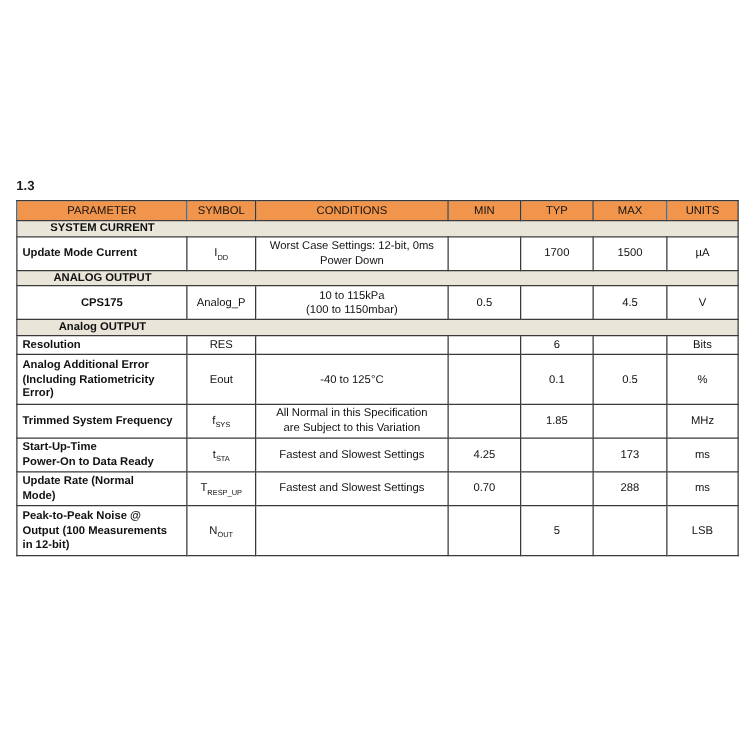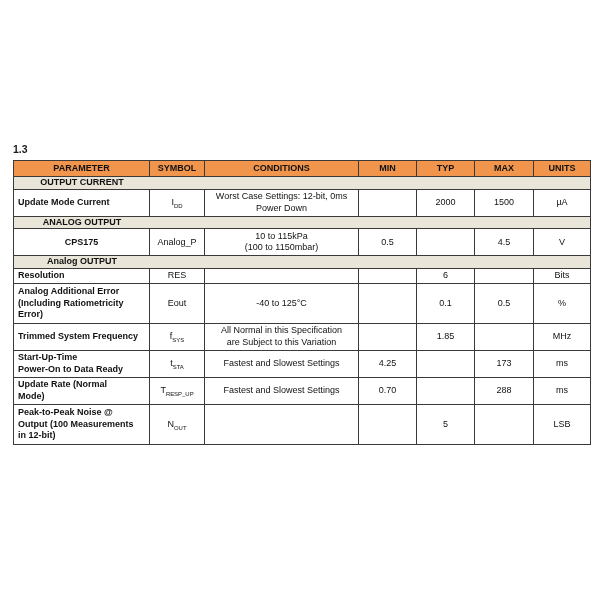--- a/index.html
+++ b/index.html
@@ -34,21 +34,21 @@
     line-height: 1.3;
   }
   th, td {
     border: 1px solid #3a3a3a;
     padding: 1px 4px;
     vertical-align: middle;
     overflow: hidden;
   }
   thead th {
     background: var(--header-bg, #F0954B);
-    font-weight: bold;
+    font-weight: normal;
     font-size: 9px;
     text-align: center;
     height: 13px;
     padding: 1px 2px;
   }
   tr.section td {
     background: var(--section-bg, #E9E5D9);
     font-weight: bold;
     height: 11px;
     padding: 0 0;
@@ -104,29 +104,29 @@
           <th>SYMBOL</th>
           <th>CONDITIONS</th>
           <th>MIN</th>
           <th>TYP</th>
           <th>MAX</th>
           <th>UNITS</th>
         </tr>
     </thead>
     <tbody id="tbody">
         <tr class="section">
-          <td colspan="7"><span class="seclabel">OUTPUT CURRENT</span></td>
+          <td colspan="7"><span class="seclabel">SYSTEM CURRENT</span></td>
         </tr>
         <tr class="datarow lines-2">
           <td class="param">Update Mode Current</td>
           <td class="symbol">I<sub>DD</sub></td>
           <td class="cond">Worst Case Settings: 12-bit, 0ms
 Power Down</td>
           <td class="val"></td>
-          <td class="val">2000</td>
+          <td class="val">1700</td>
           <td class="val">1500</td>
           <td class="val">µA</td>
         </tr>
         <tr class="section">
           <td colspan="7"><span class="seclabel">ANALOG OUTPUT</span></td>
         </tr>
         <tr class="datarow lines-2">
           <td class="param center">CPS175</td>
           <td class="symbol">Analog_P</td>
           <td class="cond">10 to 115kPa

